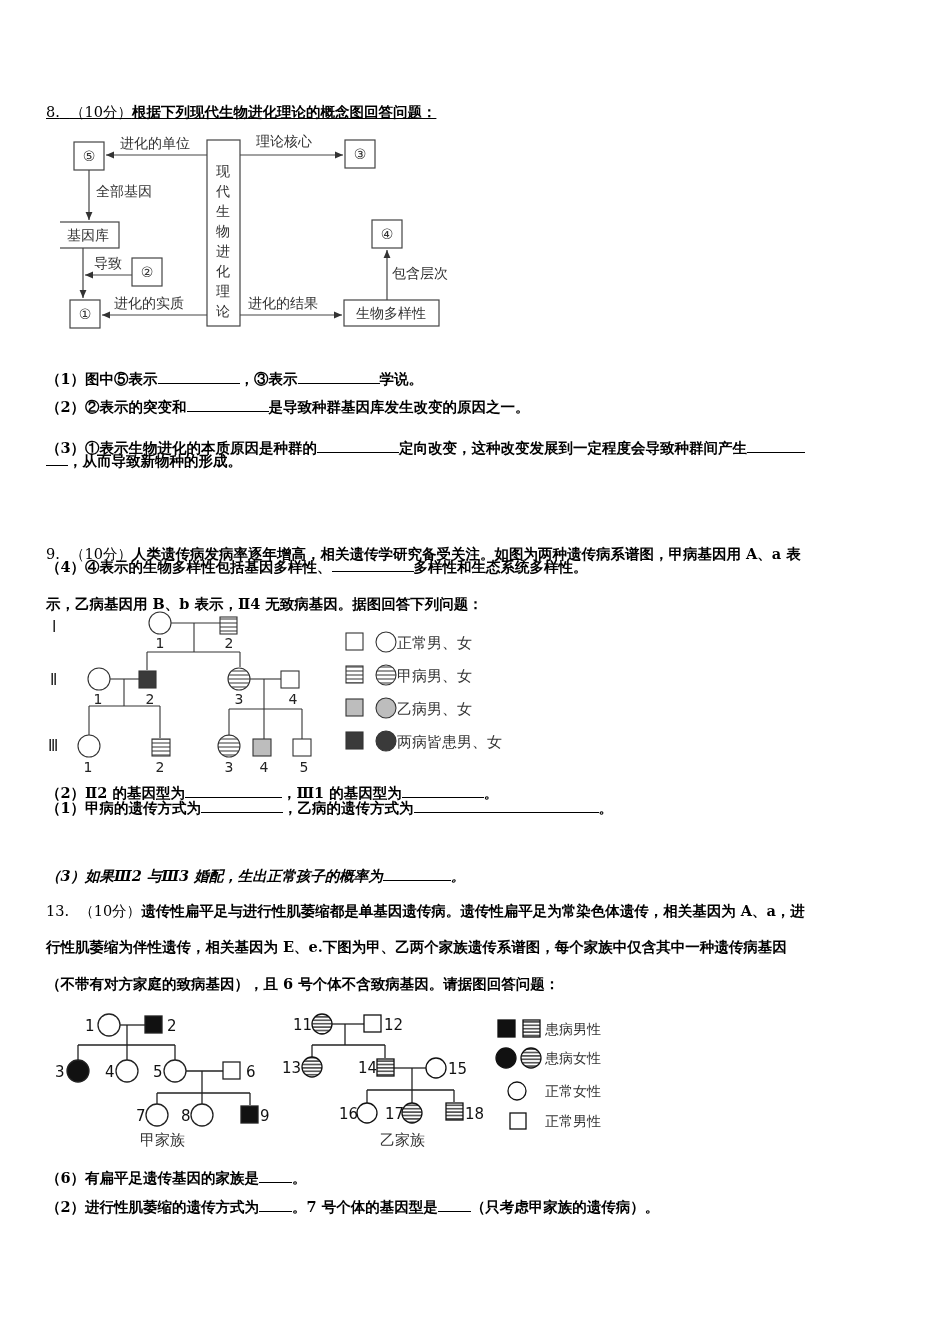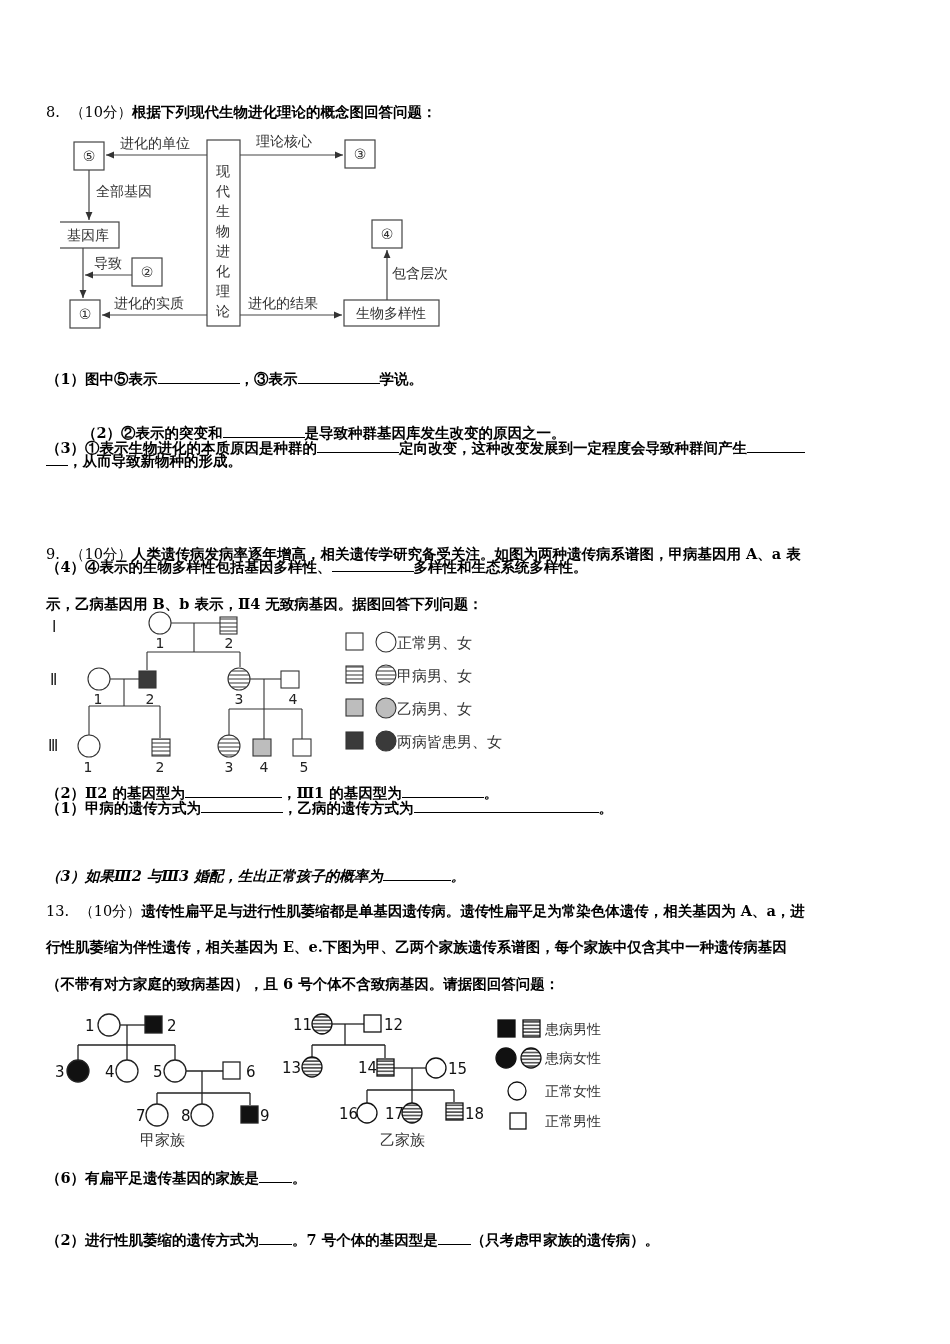--- a/index.html
+++ b/index.html
@@ -8,21 +8,21 @@
   .abs { position:absolute; }
   .line { position:absolute; left:46px; font-size:14.5px; line-height:18px; white-space:nowrap; font-weight:bold; }
   .qhead { font-weight:normal; }
   .blank { display:inline-block; border-bottom:1px solid #000; height:13px; vertical-align:baseline; }
   svg text { font-family:"DejaVu Sans","Liberation Sans",sans-serif; }
   .dg-text { font-family:"DejaVu Serif","Liberation Serif",serif; fill:#333; }
 </style>
 </head>
 <body>
 
-<div class="line" style="top:103px;">
+<div class="line" style="top:103px;text-decoration:underline;">
   <span class="qhead">8.</span>&nbsp;&nbsp;<span class="qhead">（10分）</span><span>根据下列现代生物进化理论的概念图回答问题：</span>
 </div>
 
 <svg class="abs" style="left:60px;top:128px;" width="420" height="210">
   <defs>
     <marker id="ah" markerWidth="8" markerHeight="8" refX="7" refY="4" orient="auto">
       <path d="M0,1 L7,4 L0,7 Z" fill="#333"></path>
     </marker>
   </defs>
   <g stroke="#444" stroke-width="1.2" fill="none">
@@ -74,21 +74,21 @@
     <text x="163" y="128" text-anchor="middle">进</text>
     <text x="163" y="148" text-anchor="middle">化</text>
     <text x="163" y="168" text-anchor="middle">理</text>
     <text x="163" y="188" text-anchor="middle">论</text>
   </g>
 </svg>
 
 <div class="line" style="top:370px;">
   <span>（1）图中⑤表示</span><span class="blank" style="width:82px"></span><span>，③表示</span><span class="blank" style="width:82px"></span><span>学说。</span>
 </div>
-<div class="line" style="top:424px;margin-left:36px;">
+<div class="line" style="top:398px;">
   <span>（2）②表示的突变和</span><span class="blank" style="width:82px"></span><span>是导致种群基因库发生改变的原因之一。</span>
 </div>
 <div class="line" style="top:439px;">
   <span>（3）①表示生物进化的本质原因是种群的</span><span class="blank" style="width:82px"></span><span>定向改变，这种改变发展到一定程度会导致种群间产生</span><span class="blank" style="width:58px"></span>
 </div>
 <div class="line" style="top:452px;">
   <span class="blank" style="width:22px"></span><span>，从而导致新物种的形成。</span>
 </div>
 <div class="line" style="top:510px;margin-top:48px;">
   <span>（4）④表示的生物多样性包括基因多样性、</span><span class="blank" style="width:82px"></span><span>多样性和生态系统多样性。</span>
@@ -318,15 +318,15 @@
     <text x="60" y="24">患病男性</text>
     <text x="60" y="53">患病女性</text>
     <text x="60" y="86">正常女性</text>
     <text x="60" y="116">正常男性</text>
   </g>
 </svg>
 
 <div class="line" style="top:1169px;">
   <span>（6）有扁平足遗传基因的家族是</span><span class="blank" style="width:33px"></span><span>。</span>
 </div>
-<div class="line" style="top:1231px;">
+<div class="line" style="top:1198px;">
   <span>（2）进行性肌萎缩的遗传方式为</span><span class="blank" style="width:33px"></span><span>。7 号个体的基因型是</span><span class="blank" style="width:33px"></span><span>（只考虑甲家族的遗传病）。</span>
 </div>
 
 </body></html>

